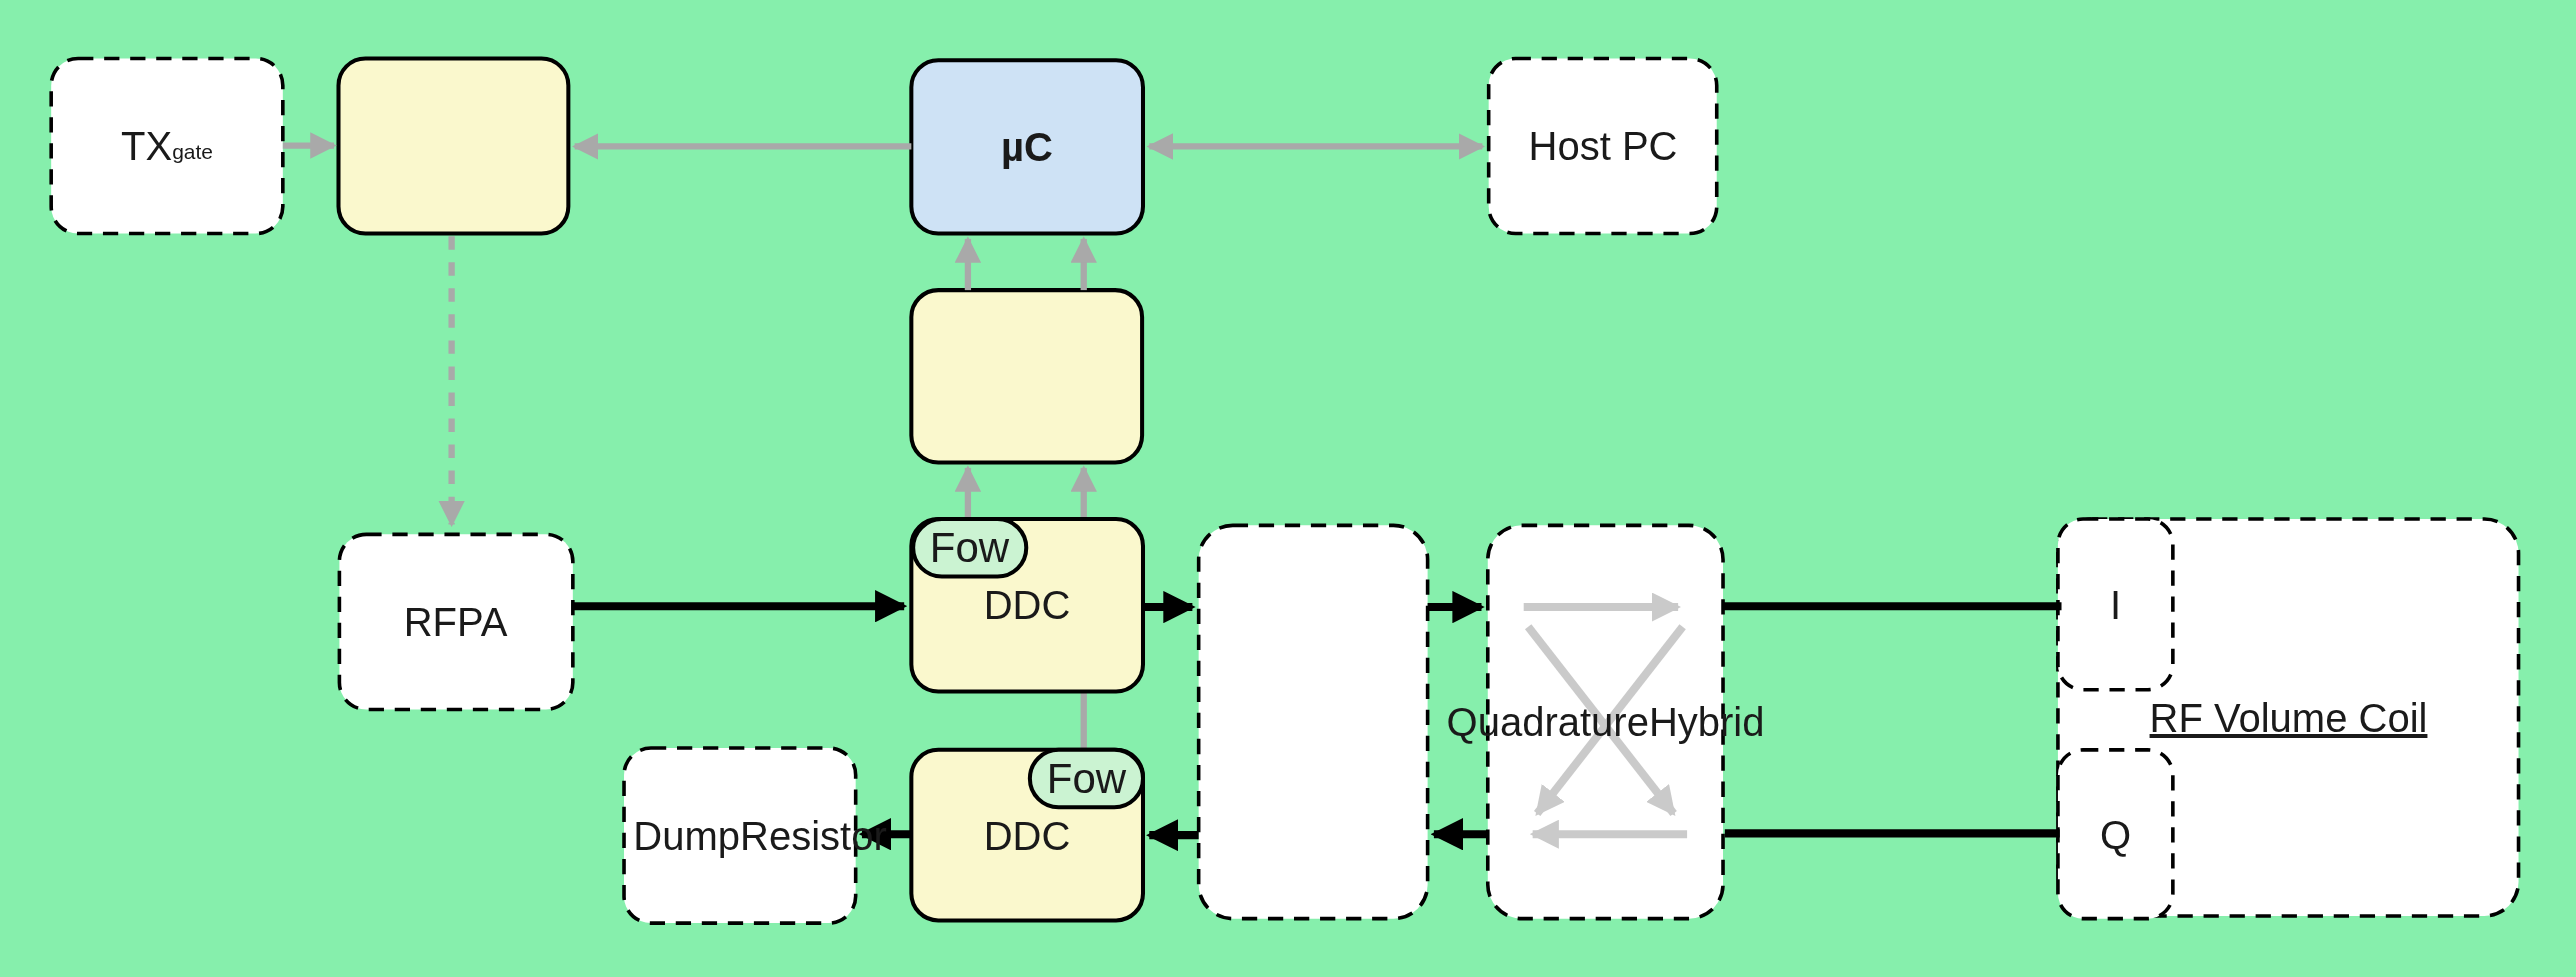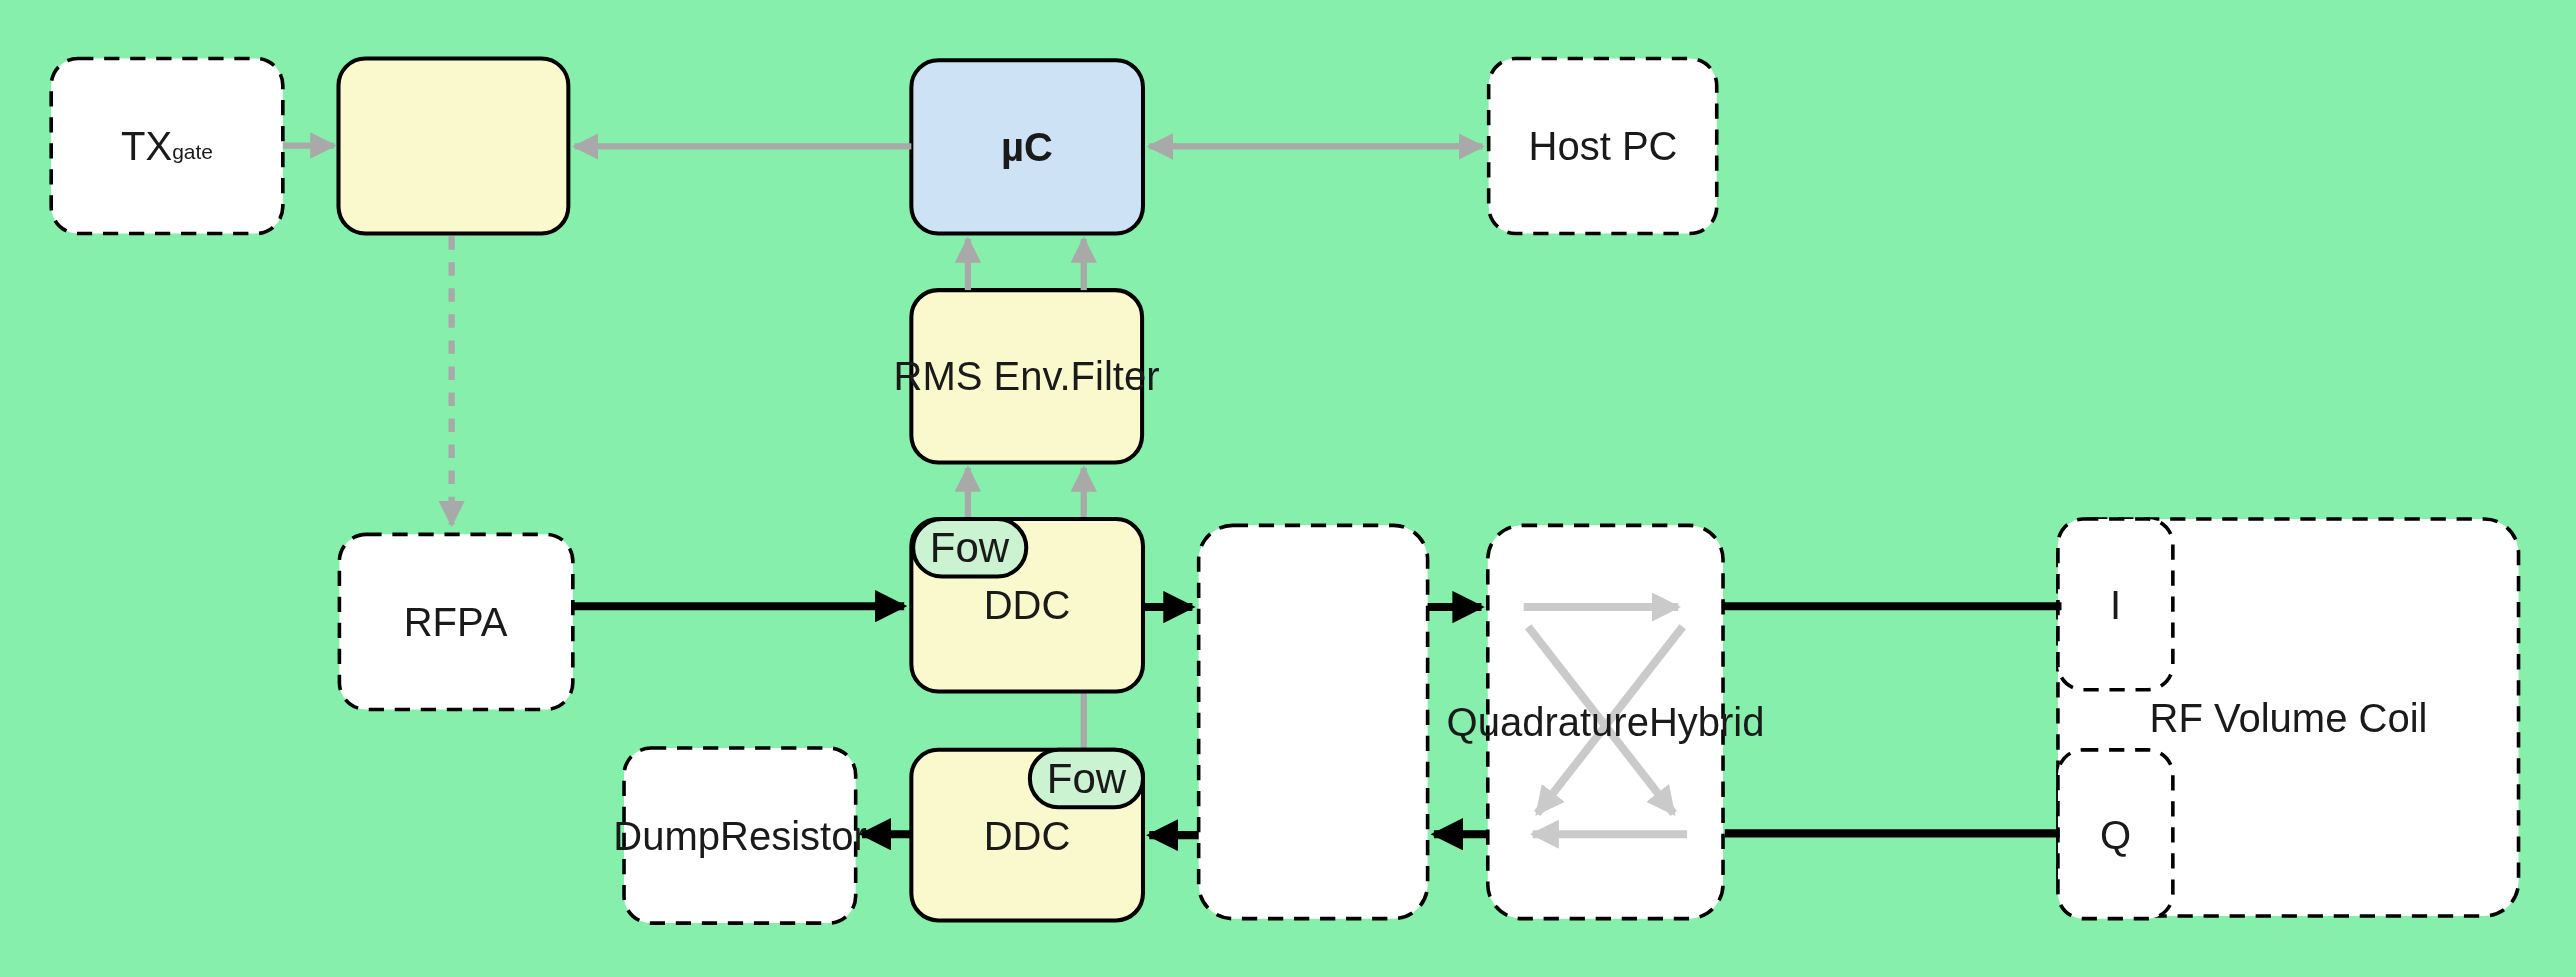--- a/index.html
+++ b/index.html
@@ -34,26 +34,26 @@
   .badge-lbl{font-size:42px;line-height:34px;}
   
   #lbl-txgate   {left:51px;  top:58px;  width:232px;height:175px;}
   #lbl-relais   {left:338px; top:58px;  width:230px;height:175px;}
   #lbl-uc       {left:911px;top:60px;  width:232px;height:173px;font-weight:bold;}
   #lbl-hostpc   {left:1489px;top:58px;  width:228px;height:175px;}
   #lbl-rms      {left:911px;top:290px; width:231px;height:172px;}
   #lbl-ddc1     {left:911px;top:519px; width:232px;height:172px;}
   #lbl-badge1   {left:913px;top:519px; width:113px;height:57px;}
   #lbl-rfpa     {left:339px; top:534px; width:233px;height:175px;}
-  #lbl-dump     {left:624px; top:748px; width:232px;height:175px;text-align:center;}
+  #lbl-dump     {left:644px; top:748px; width:232px;height:175px;text-align:center;}
   #lbl-ddc2     {left:911px;top:750px; width:232px;height:171px;}
   #lbl-badge2   {left:1030px;top:750px; width:113px;height:57px;}
   #lbl-tr       {left:1199px;top:525px; width:229px;height:393px;}
   #lbl-hybrid   {left:1488px;top:525px; width:235px;height:393px;}
-  #lbl-coil     {left:2058px;top:519px; width:461px;height:397px;}
+  #lbl-coil     {left:2058px;top:519px; width:461px;height:397px;text-decoration:underline;}
   #lbl-port-i   {left:2058px;top:519px; width:115px;height:171px;}
   #lbl-port-q   {left:2058px;top:750px; width:115px;height:169px;}
   
   .box-solid{stroke:var(--border);stroke-width:4.5;}
   .box-dashed{stroke:var(--border);stroke-width:4;stroke-dasharray:17 12;fill:#ffffff;}
   .fill-yellow{fill:var(--node-yellow);}
   .fill-blue{fill:var(--node-blue);}
   .fill-green{fill:var(--badge-green);}
   .ln-gray{stroke:var(--arrow-gray);stroke-width:7;fill:none;}
   .ln-gray-dashed{stroke:var(--arrow-gray);stroke-width:7;fill:none;stroke-dasharray:15 14;}
@@ -124,21 +124,20 @@
     <rect class="box-solid fill-green" x="1147" y="835" width="126" height="64" rx="32"></rect>
   </svg>
 
   <div class="lbl" id="lbl-txgate"><span>TX</span><span class="sub">gate</span></div>
 
 
   <div class="lbl" id="lbl-uc">µC</div>
 
   <div class="lbl" id="lbl-hostpc">Host PC</div>
 
-  <div class="lbl" id="lbl-rms"><span>RMS Env.</span><br><span>Filter</span></div>
 
   <div class="lbl" id="lbl-ddc1">DDC</div>
   <div class="lbl badge-lbl" id="lbl-badge1">Fow</div>
 
   <div class="lbl" id="lbl-rfpa">RFPA</div>
 
   <div class="lbl" id="lbl-dump"><span>Dump</span><br><span>Resistor</span></div>
 
   <div class="lbl" id="lbl-ddc2">DDC</div>
   <div class="lbl badge-lbl" id="lbl-badge2">Fow</div>

